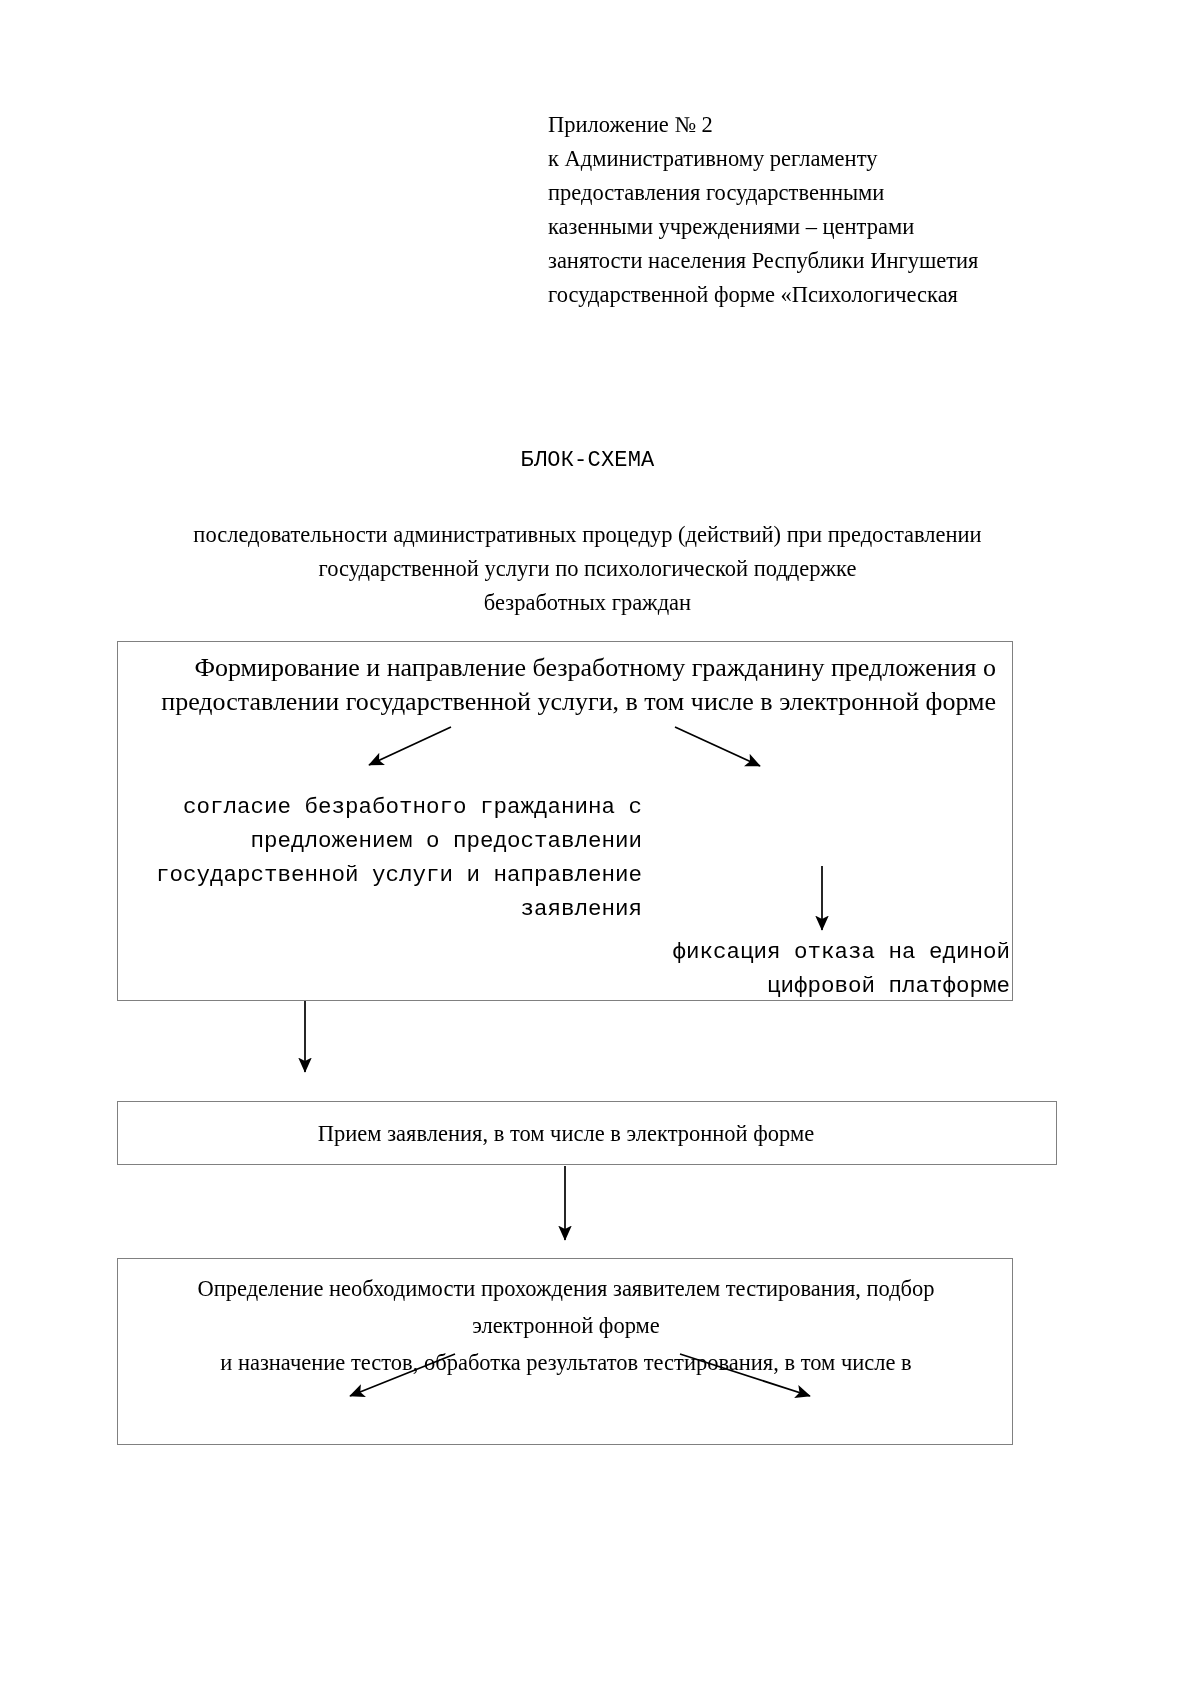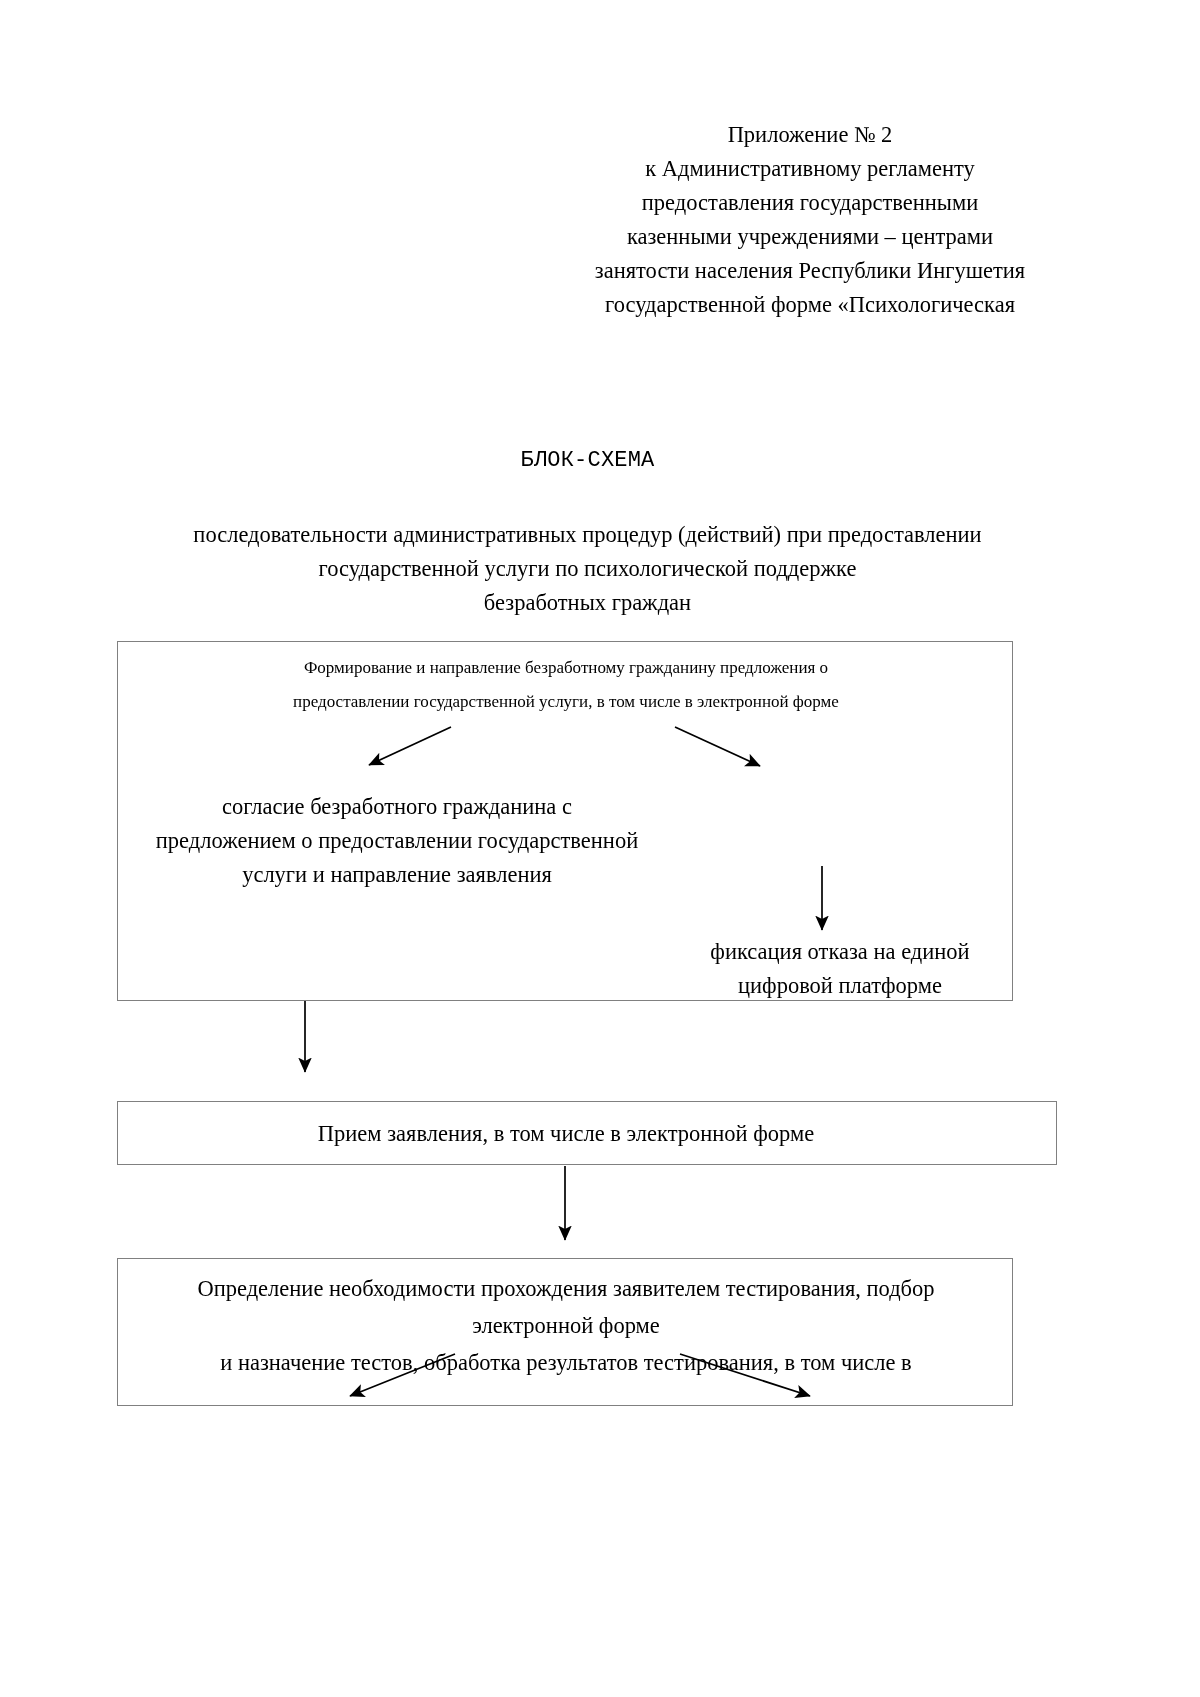--- a/index.html
+++ b/index.html
@@ -20,23 +20,23 @@
     position: absolute;
     inset: 0;
     width: 1200px;
     height: 1697px;
   }
 
   
   .header-block {
     position: absolute;
     left: 548px;
-    top: 118px;
+    top: 108px;
     width: 524px;
-    text-align: center;
+    text-align: left;
     font-size: 22.5px;
     line-height: 34px;
   }
   .header-block div { white-space: nowrap; }
 
   
   .doc-title {
     position: absolute;
     left: 0;
     top: 448px;
@@ -59,38 +59,39 @@
 
   
   .fc-box {
     position: absolute;
     box-sizing: border-box;
     border: 1.3px solid #808080;
     background: #ffffff;
   }
   #box1 { left: 117px; top: 641px;  width: 896px; height: 360px; }
   #box2 { left: 117px; top: 1101px; width: 940px; height: 64px;  }
-  #box3 { left: 117px; top: 1258px; width: 896px; height: 148px; }
+  #box3 { left: 117px; top: 1258px; width: 896px; height: 187px; }
 
   .box-head {
     position: absolute;
     left: 18px;
     top: 9px;
     width: 860px;
-    text-align: center;
-    font-size: 17px;
+    text-align: right;
+    font-size: 26px;
     line-height: 34px;
   }
   .box-head div { white-space: nowrap; }
 
   .branch {
     position: absolute;
-    text-align: center;
+    text-align: right;
     font-size: 22.5px;
     line-height: 34px;
+    font-family: Liberation Mono, monospace;
   }
   #branch-left  { left: 34px;  top: 148px; width: 490px; }
   #branch-right { left: 552px; top: 148px; width: 340px; }
   #branch-fix   { left: 552px; top: 293px; width: 340px; }
 
   .box2-text {
     position: absolute;
     left: 0;
     top: 15px;
     width: 896px;

